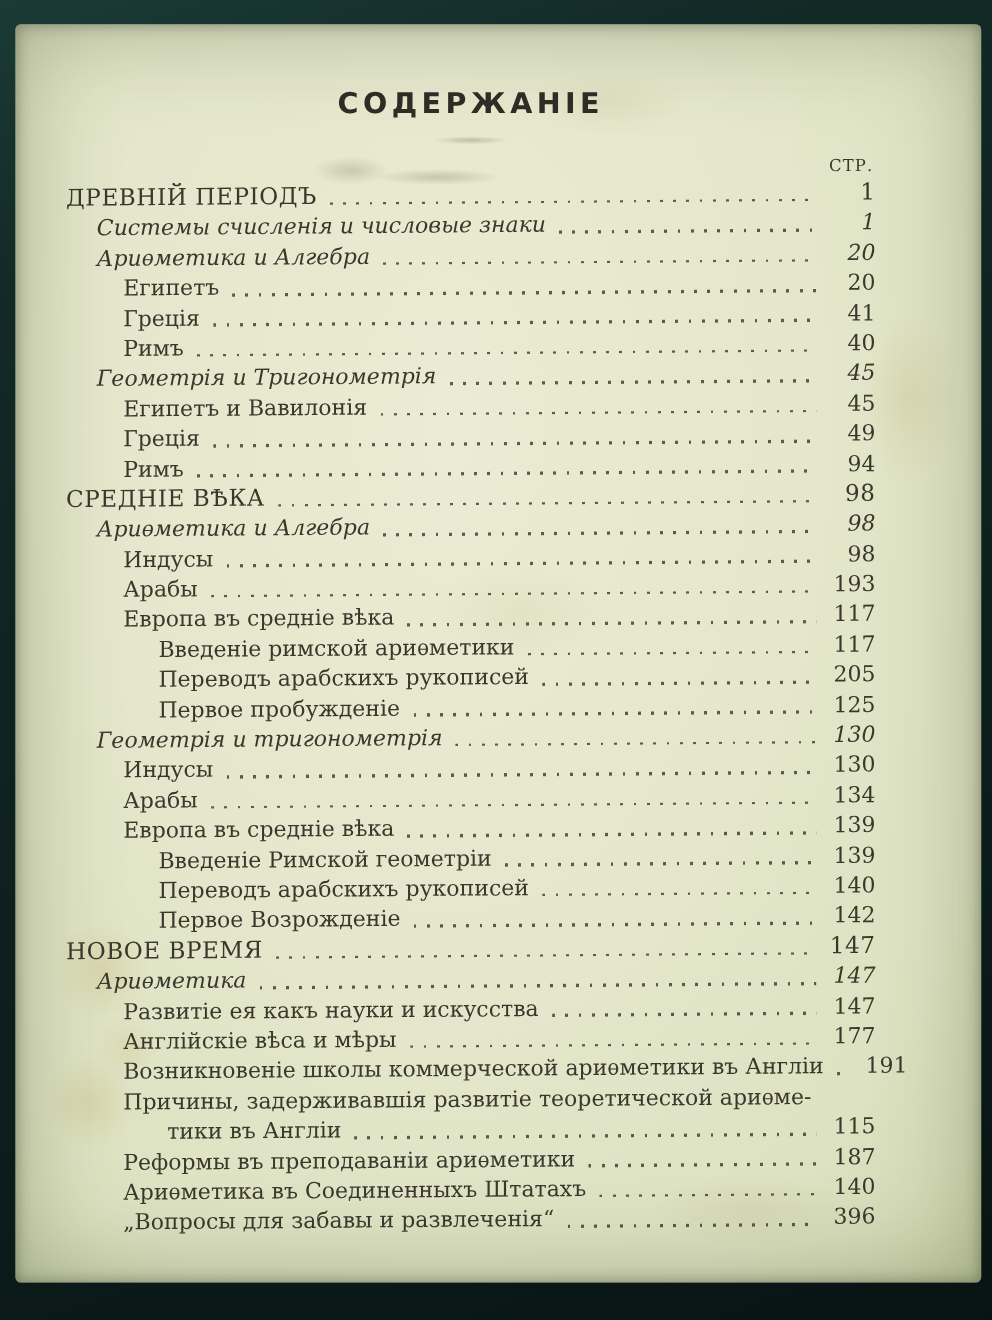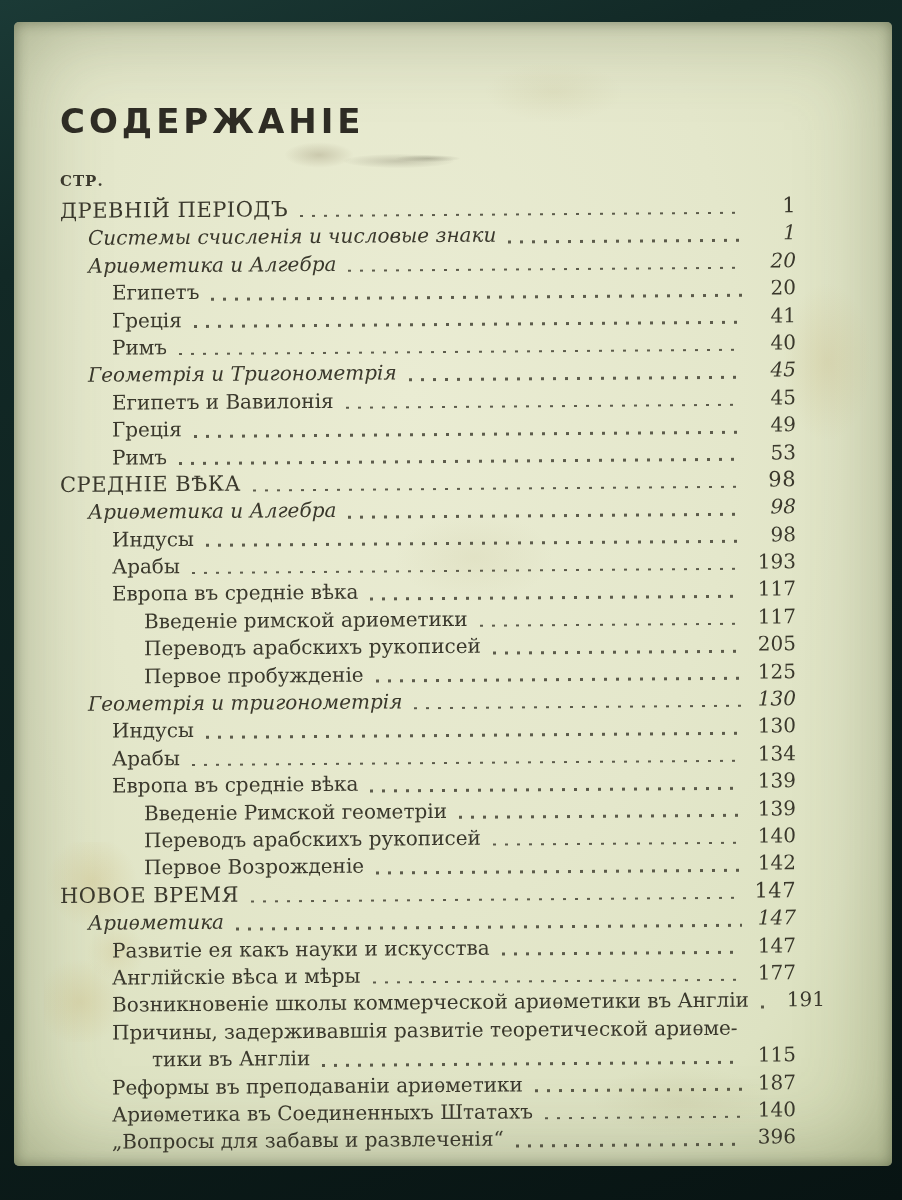--- a/index.html
+++ b/index.html
@@ -43,39 +43,40 @@
     background: radial-gradient(ellipse, rgba(180,170,120,0.14), transparent 70%); }
   .stain.s7 { right: 120px; bottom: 30px; width: 180px; height: 70px;
     background: radial-gradient(ellipse, rgba(170,160,110,0.14), transparent 70%); }
 
   .content {
     position: absolute; inset: 0;
     padding: 44px 96px 0 46px;
     color: #38362b;
   }
   .toc-title {
+    text-align: center;
     font-family: "DejaVu Sans", sans-serif;
     font-weight: bold;
-    font-size: 34px;
+    font-size: 26px;
     letter-spacing: 4px;
     color: #2e2c24;
-    margin-top: 35px;
+    margin-top: 14px;
   }
   .title-rule {
     width: 64px; height: 7px;
     margin: 14px auto 0 auto;
     border-radius: 50%;
     background: radial-gradient(ellipse, rgba(110,110,90,0.35), transparent 75%);
   }
   .col-header {
+    text-align: right;
     font-size: 15px;
     letter-spacing: 1px;
     color: #3c3a2e;
     margin: 10px 2px 8px 0;
-    font-weight: bold;
   }
   .toc {
     transform: skewY(-0.45deg);
     transform-origin: 0 50%;
   }
   .row {
     display: flex;
     align-items: baseline;
     font-size: 20px;
     line-height: 27.4px;
@@ -167,21 +168,21 @@
           <span class="pagenum">45</span>
         </div>
         <div class="row lvl2">
           <span class="label">Греція</span>
           <span class="leader"></span>
           <span class="pagenum">49</span>
         </div>
         <div class="row lvl2">
           <span class="label">Римъ</span>
           <span class="leader"></span>
-          <span class="pagenum">53</span>
+          <span class="pagenum">94</span>
         </div>
         <div class="row lvl0 caps">
           <span class="label">СРЕДНІЕ ВѢКА</span>
           <span class="leader"></span>
           <span class="pagenum">98</span>
         </div>
         <div class="row lvl1 italic">
           <span class="label">Ариѳметика и Алгебра</span>
           <span class="leader"></span>
           <span class="pagenum">98</span>

